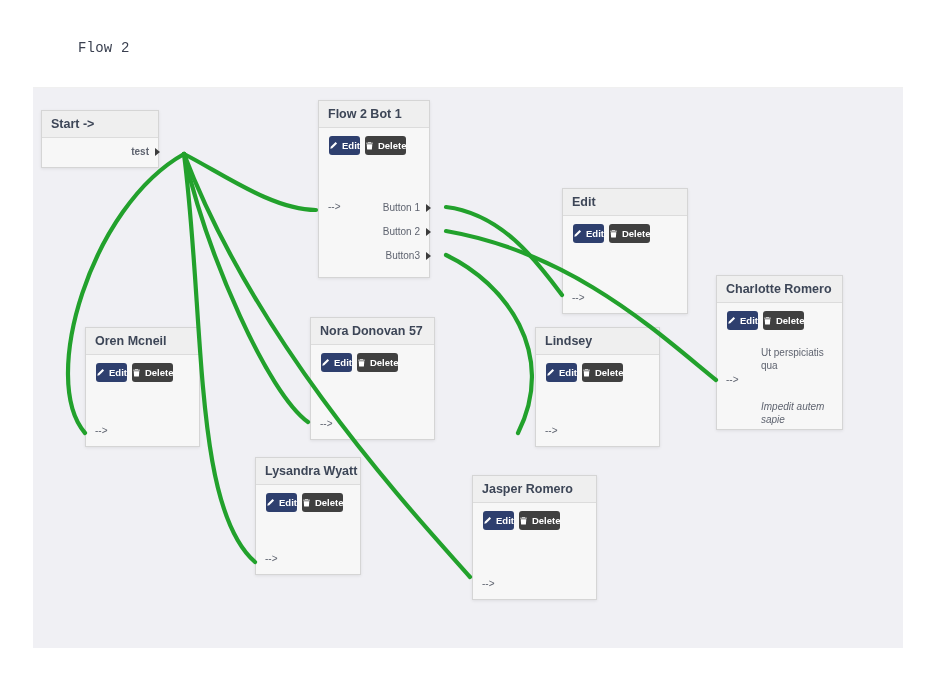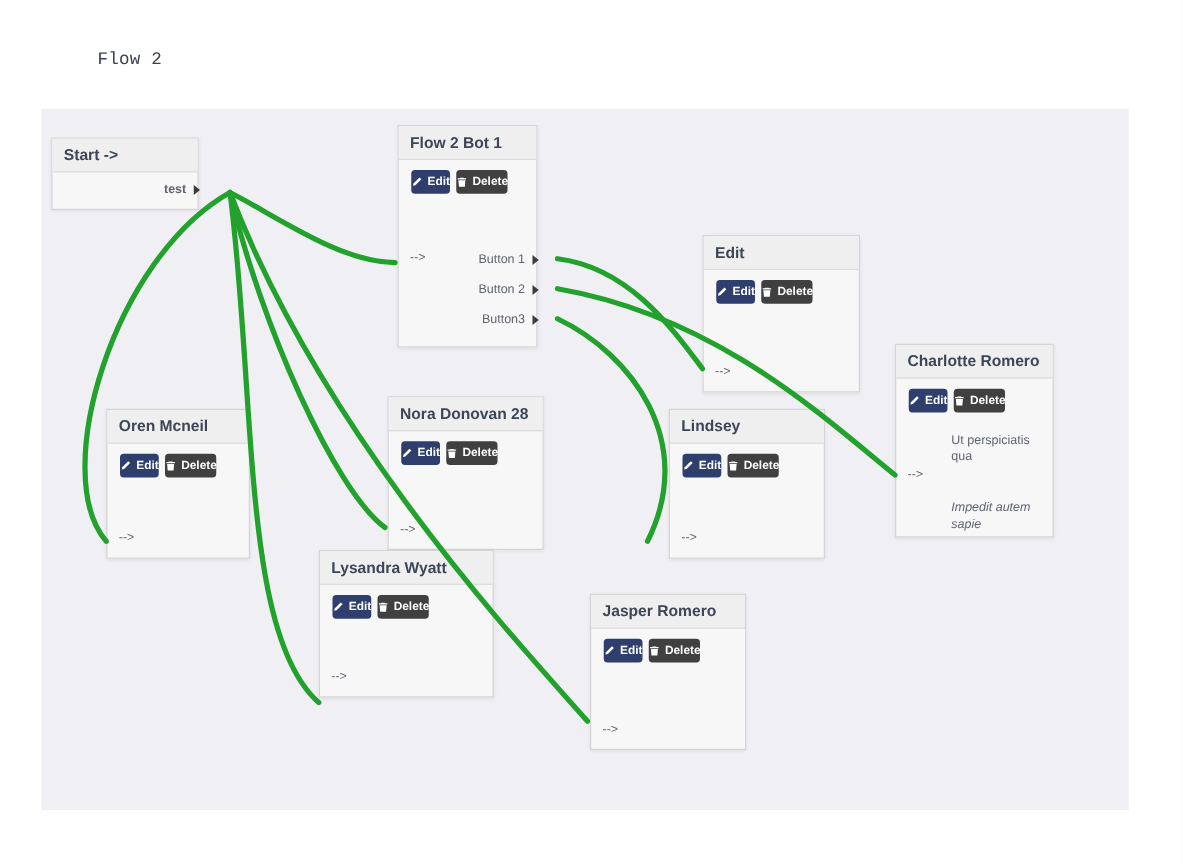--- a/index.html
+++ b/index.html
@@ -163,21 +163,21 @@
                 <path d="M5.5 2h5l.5 1H14v1.6H2V3h3zM3 5.6h10L12.2 15H3.8z" fill="#fff"></path>
               </svg>
             </span>
           <span>Delete</span>
         </button>
       </div>
       <span class="in-port">--&gt;</span>
     </div>
 
     <div class="node" style="left:277px;top:229px;width:125px;height:123px">
-      <div class="node-header">Nora Donovan 28</div>
+      <div class="node-header">Nora Donovan 57</div>
       <div class="btn-row">
         <button class="btn btn-edit">
           <span>
               <svg viewBox="0 0 16 16" width="9" height="9">
                 <path d="M11.7 1.6l2.7 2.7-8.6 8.6-3.4.7.7-3.4z" fill="#fff"></path>
               </svg>
             </span>
           <span>Edit</span>
         </button>
         <button class="btn btn-delete">
@@ -208,21 +208,21 @@
               <svg viewBox="0 0 16 16" width="9" height="9">
                 <path d="M5.5 2h5l.5 1H14v1.6H2V3h3zM3 5.6h10L12.2 15H3.8z" fill="#fff"></path>
               </svg>
             </span>
           <span>Delete</span>
         </button>
       </div>
       <span class="in-port">--&gt;</span>
     </div>
 
-    <div class="node" style="left:222px;top:352px;width:140px;height:118px">
+    <div class="node" style="left:222px;top:369px;width:106px;height:118px">
       <div class="node-header">Lysandra Wyatt</div>
       <div class="btn-row">
         <button class="btn btn-edit">
           <span>
               <svg viewBox="0 0 16 16" width="9" height="9">
                 <path d="M11.7 1.6l2.7 2.7-8.6 8.6-3.4.7.7-3.4z" fill="#fff"></path>
               </svg>
             </span>
           <span>Edit</span>
         </button>

